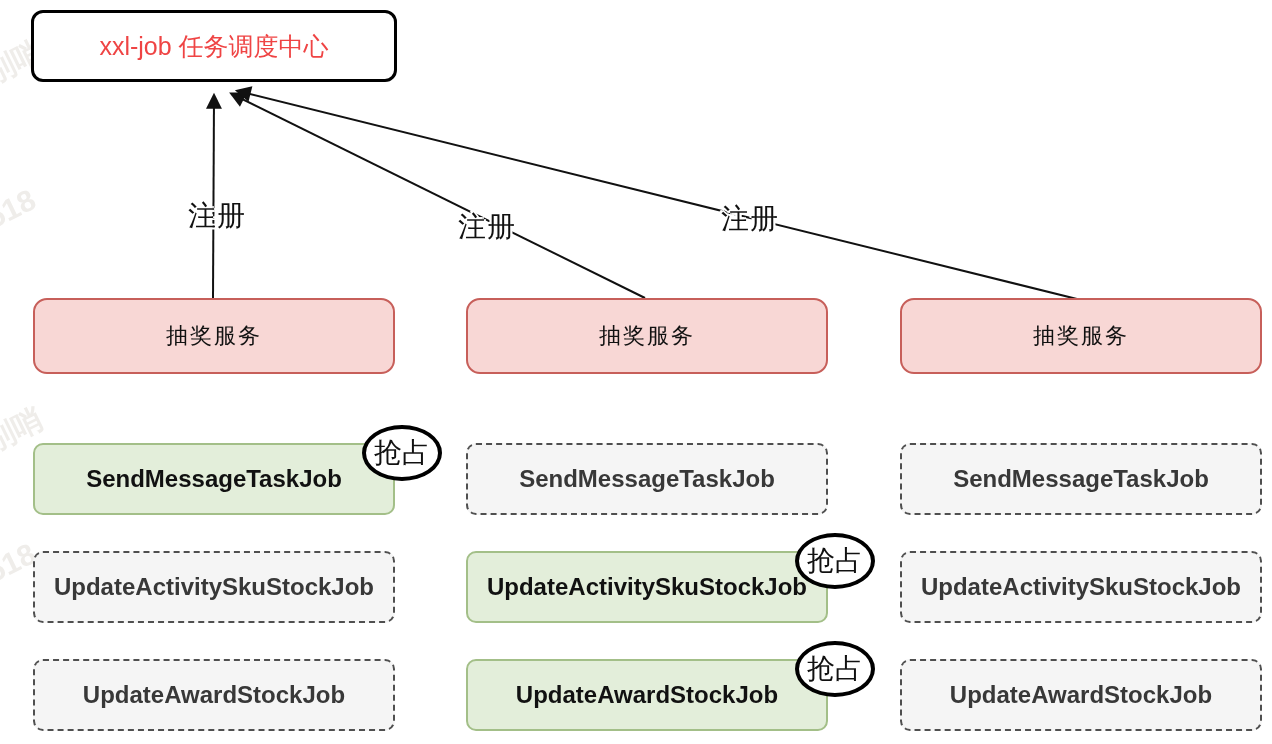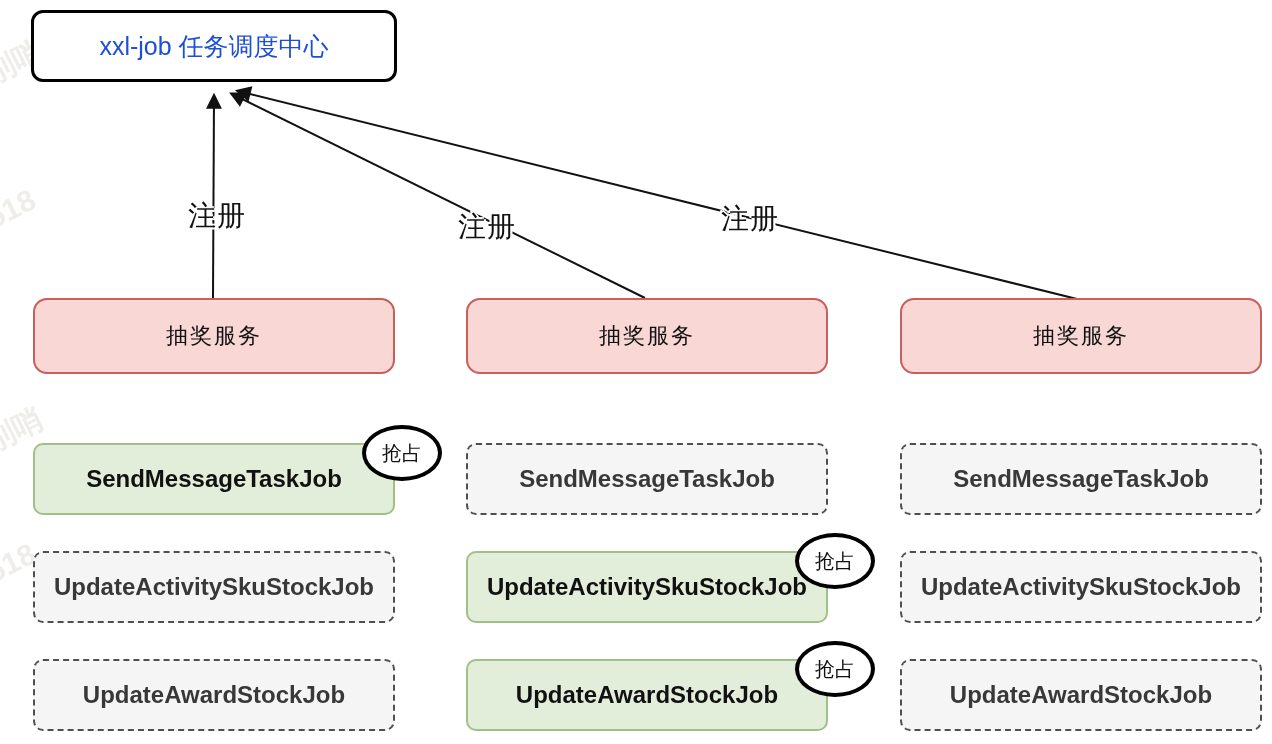--- a/index.html
+++ b/index.html
@@ -22,21 +22,21 @@
     transform:rotate(-26deg);
     white-space:nowrap;
     user-select:none;
   }
   .scheduler{
     position:absolute;left:31px;top:10px;width:366px;height:72px;
     background:#ffffff;
     border:3.5px solid #000000;
     border-radius:12px;
     display:flex;align-items:center;justify-content:center;
-    font-size:25px;color:#1d4ed8;
+    font-size:25px;color:#ef4444;
     box-sizing:border-box;
   }
   .register-label{
     position:absolute;
     font-size:28px;color:#111111;
     letter-spacing:1px;
     text-shadow:-2px 0 0 #fff,2px 0 0 #fff,0 -2px 0 #fff,0 2px 0 #fff,-2px -2px 0 #fff,2px 2px 0 #fff;
   }
   .service{
     position:absolute;top:298px;width:362px;height:76px;
@@ -71,21 +71,21 @@
   .row1{top:443px;}
   .row2{top:551px;}
   .row3{top:659px;}
   .badge{
     position:absolute;top:-20px;right:-49px;
     width:80px;height:56px;
     background:#ffffff;
     border:4.5px solid #000000;
     border-radius:50%;
     display:flex;align-items:center;justify-content:center;
-    font-size:20px;font-weight:normal;color:#111111;
+    font-size:28px;font-weight:normal;color:#111111;
     box-sizing:border-box;
     z-index:5;
   }
 </style>
 </head>
 <body>
 
 <div class="stage">
 
   <div class="watermark" style="left:-16px;top:42px;">别哨</div>

